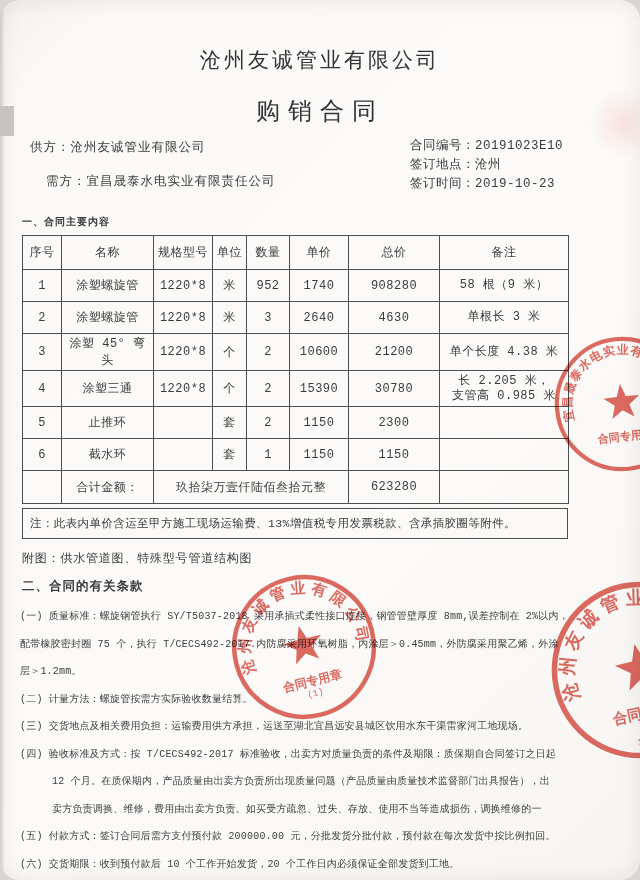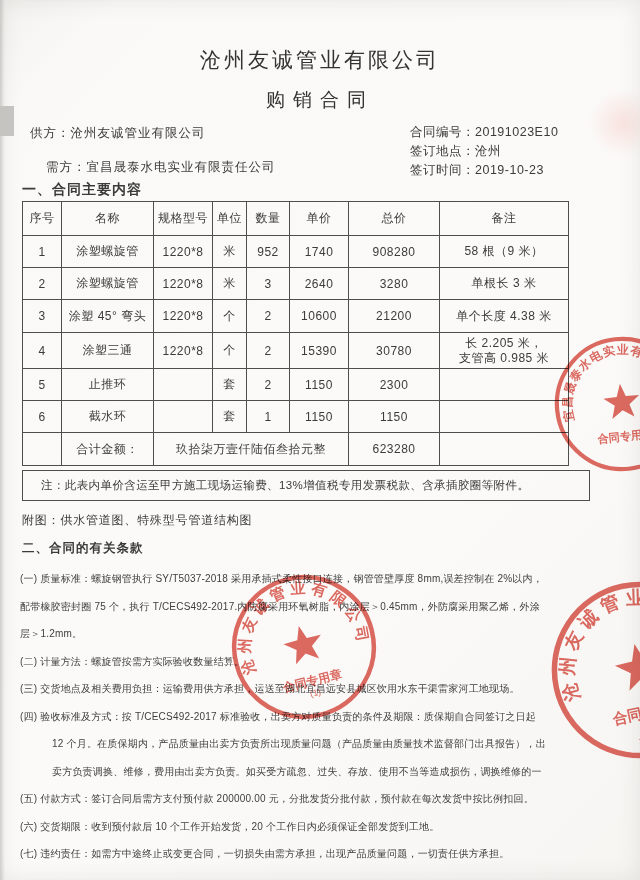--- a/index.html
+++ b/index.html
@@ -1,48 +1,49 @@
 <!DOCTYPE html>
 <html><head>
 <meta charset="utf-8">
 <style>
   html,body{margin:0;padding:0;background:#d8d6d2;}
   .page{
     position:relative;width:640px;height:880px;margin:0 auto;
     background:linear-gradient(135deg,#f3f2ef 0%,#faf9f7 8%,#fbfaf8 60%,#f6f5f2 100%);
     overflow:hidden;
-    font-family:Liberation Sans, sans-serif;
+    font-family:Liberation Mono, monospace;
     color:#3b3b3b;
     box-shadow:inset 0 0 22px rgba(60,55,50,.10);
+    border-radius:20px;
   }
   .scan-strip{position:absolute;left:0;top:0;width:5px;height:880px;background:linear-gradient(90deg,rgba(110,105,100,.25),rgba(110,105,100,0));}
   .scan-blob{position:absolute;left:0;top:106px;width:14px;height:30px;background:#c6c4c0;}
   .ink-bleed{position:absolute;right:-18px;top:88px;width:70px;height:70px;border-radius:50%;
     background:radial-gradient(circle,rgba(235,120,110,.18),rgba(235,120,110,0) 70%);}
   .title{margin:46px 0 0;text-align:center;font-size:21px;font-weight:500;letter-spacing:3px;color:#333;}
-  .subtitle{margin:13px 0 0;text-align:center;font-size:19px;font-weight:500;letter-spacing:8px;color:#333;}
+  .subtitle{margin:21px 0 0;text-align:center;font-size:24px;font-weight:500;letter-spacing:8px;color:#333;}
   .info-area{position:relative;height:58px;margin:10px 22px 0;font-size:12.5px;}
   .party-supplier{position:absolute;left:8px;top:2px;letter-spacing:1px;}
   .party-buyer{position:absolute;left:24px;top:36px;letter-spacing:1px;}
   .meta-block{position:absolute;left:388px;top:0;line-height:19px;letter-spacing:.5px;}
-  .sec-heading{margin:0 0 0 22px;font-size:14px;font-weight:600;letter-spacing:1px;height:18px;}
+  .sec-heading{margin:20px 0 0 22px;font-size:10px;font-weight:600;letter-spacing:1px;height:18px;}
   table.items{border-collapse:collapse;table-layout:fixed;width:546px;margin:2px 0 0 22px;}
   table.items th,table.items td{
     border:1px solid #4e4e4e;text-align:center;vertical-align:middle;
     font-size:12px;font-weight:400;padding:1px 2px;color:#3b3b3b;letter-spacing:.5px;
     overflow:hidden;
   }
   table.items{border:1.5px solid #444;}
   tr.hrow{height:34px;}
   tr.r1,tr.r2,tr.r5,tr.r6{height:32px;}
   tr.r3{height:33px;}
   tr.r4{height:36px;}
   tr.total{height:33px;}
   td.remark{white-space:pre-line;line-height:15px;}
-  .note-box{width:530px;margin:4px 0 0 22px;border:1px solid #4e4e4e;padding:7px 18px;font-size:11.5px;letter-spacing:.4px;}
+  .note-box{width:530px;margin:4px 0 0 22px;border:1px solid #4e4e4e;padding:7px 7px;font-size:11.5px;letter-spacing:.4px;}
   .attach-line{margin:11px 0 12px 22px;font-size:12px;letter-spacing:.8px;height:16px;}
   .sec2-heading{margin:9px 0 0 22px;font-size:12.5px;font-weight:600;letter-spacing:1px;height:18px;}
   .clauses{margin:7px 0 0 20px;}
   .clause-line{height:27.5px;line-height:27.5px;font-size:10px;white-space:nowrap;letter-spacing:.2px;color:#3e3e3e;}
   .clause-line.indent{padding-left:32px;}
   .stamp{position:absolute;mix-blend-mode:multiply;opacity:.82;pointer-events:none;}
   .stamp-buyer{left:552px;top:334px;width:140px;height:140px;transform:rotate(-6deg);}
   .stamp-supplier-a{left:229px;top:572px;width:150px;height:150px;transform:rotate(-14deg);}
   .stamp-supplier-b{left:548px;top:578px;width:184px;height:184px;transform:rotate(-12deg);}
 </style>
@@ -102,21 +103,21 @@
       <td>908280</td>
       <td class="remark">58 根（9 米）</td>
     </tr>
     <tr class="r2">
       <td>2</td>
       <td>涂塑螺旋管</td>
       <td>1220*8</td>
       <td>米</td>
       <td>3</td>
       <td>2640</td>
-      <td>3280</td>
+      <td>4630</td>
       <td class="remark">单根长 3 米</td>
     </tr>
     <tr class="r3">
       <td>3</td>
       <td>涂塑 45° 弯头</td>
       <td>1220*8</td>
       <td>个</td>
       <td>2</td>
       <td>10600</td>
       <td>21200</td>

